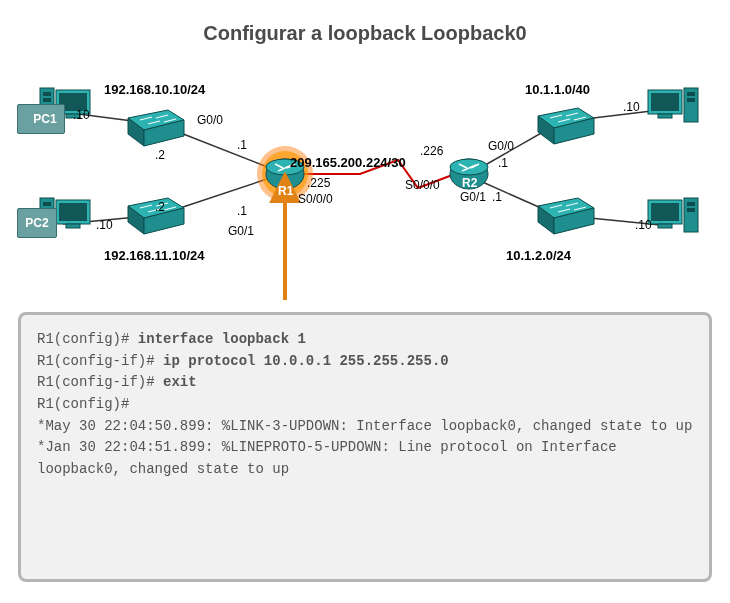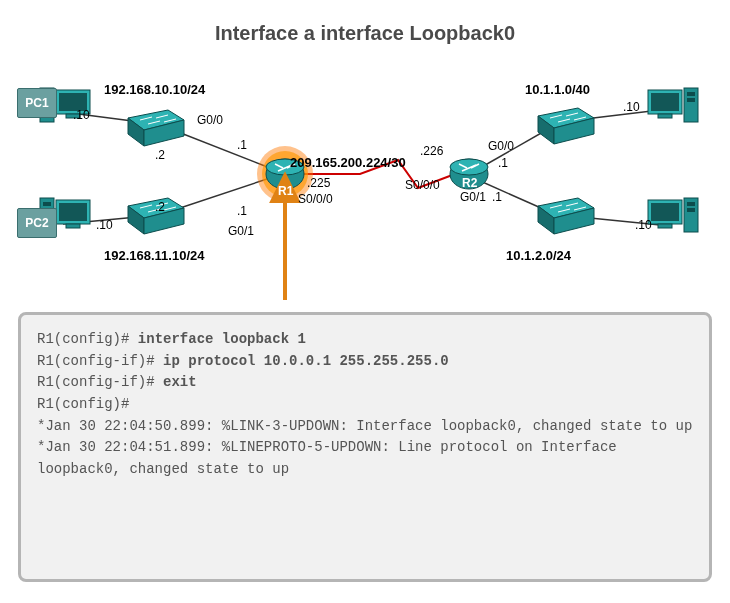--- a/index.html
+++ b/index.html
@@ -43,21 +43,21 @@
     font-size:14px;
     color:#555;
     line-height:1.55;
     white-space:pre-wrap;
   }
   .terminal .cmd { font-weight:bold; }
 </style>
 </head>
 <body>
 
-<div class="title">Interface a interface Loopback0</div>
+<div class="title">Configurar a loopback Loopback0</div>
 
 <div class="diagram">
 <svg width="730" height="320" viewBox="0 0 730 320">
   <defs>
     <marker id="arrow" viewBox="0 0 10 10" refX="1" refY="5" markerWidth="8" markerHeight="10" orient="auto">
       <path d="M 0 0 L 10 5 L 0 10 z" fill="#e08214"></path>
     </marker>
   </defs>
 
   <g stroke="#333" stroke-width="1.5" fill="none">
@@ -174,21 +174,21 @@
       <rect x="23" y="4" width="8" height="4" fill="#0c4d4d"></rect>
           <rect x="23" y="10" width="8" height="4" fill="#0c4d4d"></rect>
     </g>
   </g>
 
   <line x1="285" y1="300" x2="285" y2="200" stroke="#e08214" stroke-width="4" marker-end="url(#arrow)"></line>
 
 </svg>
 </div>
 
-<div class="pcbox" style="left:17px; top:88px;">PC1</div>
+<div class="pcbox" style="left:17px; top:104px;padding-left:8px;">PC1</div>
 <div class="pcbox" style="left:17px; top:208px;">PC2</div>
 
 <div class="lbl sm" style="left:278px; top:176px; color:#fff; font-weight:bold; font-size:12px;margin-top:8px;">R1</div>
 <div class="lbl sm" style="left:462px; top:176px; color:#fff; font-weight:bold; font-size:12px;">R2</div>
 
 <div class="lbl" style="left:104px; top:82px;">192.168.10.10/24</div>
 <div class="lbl" style="left:104px; top:248px;">192.168.11.10/24</div>
 <div class="lbl" style="left:525px; top:82px;">10.1.1.0/40</div>
 <div class="lbl" style="left:506px; top:248px;">10.1.2.0/24</div>
 <div class="lbl" style="left:290px; top:155px;">209.165.200.224/30</div>
@@ -213,14 +213,14 @@
 <div class="lbl sm" style="left:228px; top:224px;">G0/1</div>
 <div class="lbl sm" style="left:488px; top:139px;">G0/0</div>
 <div class="lbl sm" style="left:460px; top:190px;">G0/1</div>
 <div class="lbl sm" style="left:298px; top:192px;">S0/0/0</div>
 <div class="lbl sm" style="left:405px; top:178px;">S0/0/0</div>
 
 <div class="terminal"><span><span>R1(config)# </span><span class="cmd">interface loopback 1</span></span>
 <span><span>R1(config-if)# </span><span class="cmd">ip protocol 10.0.0.1 255.255.255.0</span></span>
 <span><span>R1(config-if)# </span><span class="cmd">exit</span></span>
 <span>R1(config)#</span>
-<span>*Jan 30 22:04:50.899: %LINK-3-UPDOWN: Interface loopback0, changed state to up</span>
+<span>*May 30 22:04:50.899: %LINK-3-UPDOWN: Interface loopback0, changed state to up</span>
 <span>*Jan 30 22:04:51.899: %LINEPROTO-5-UPDOWN: Line protocol on Interface loopback0, changed state to up</span></div>
 
 </body></html>

